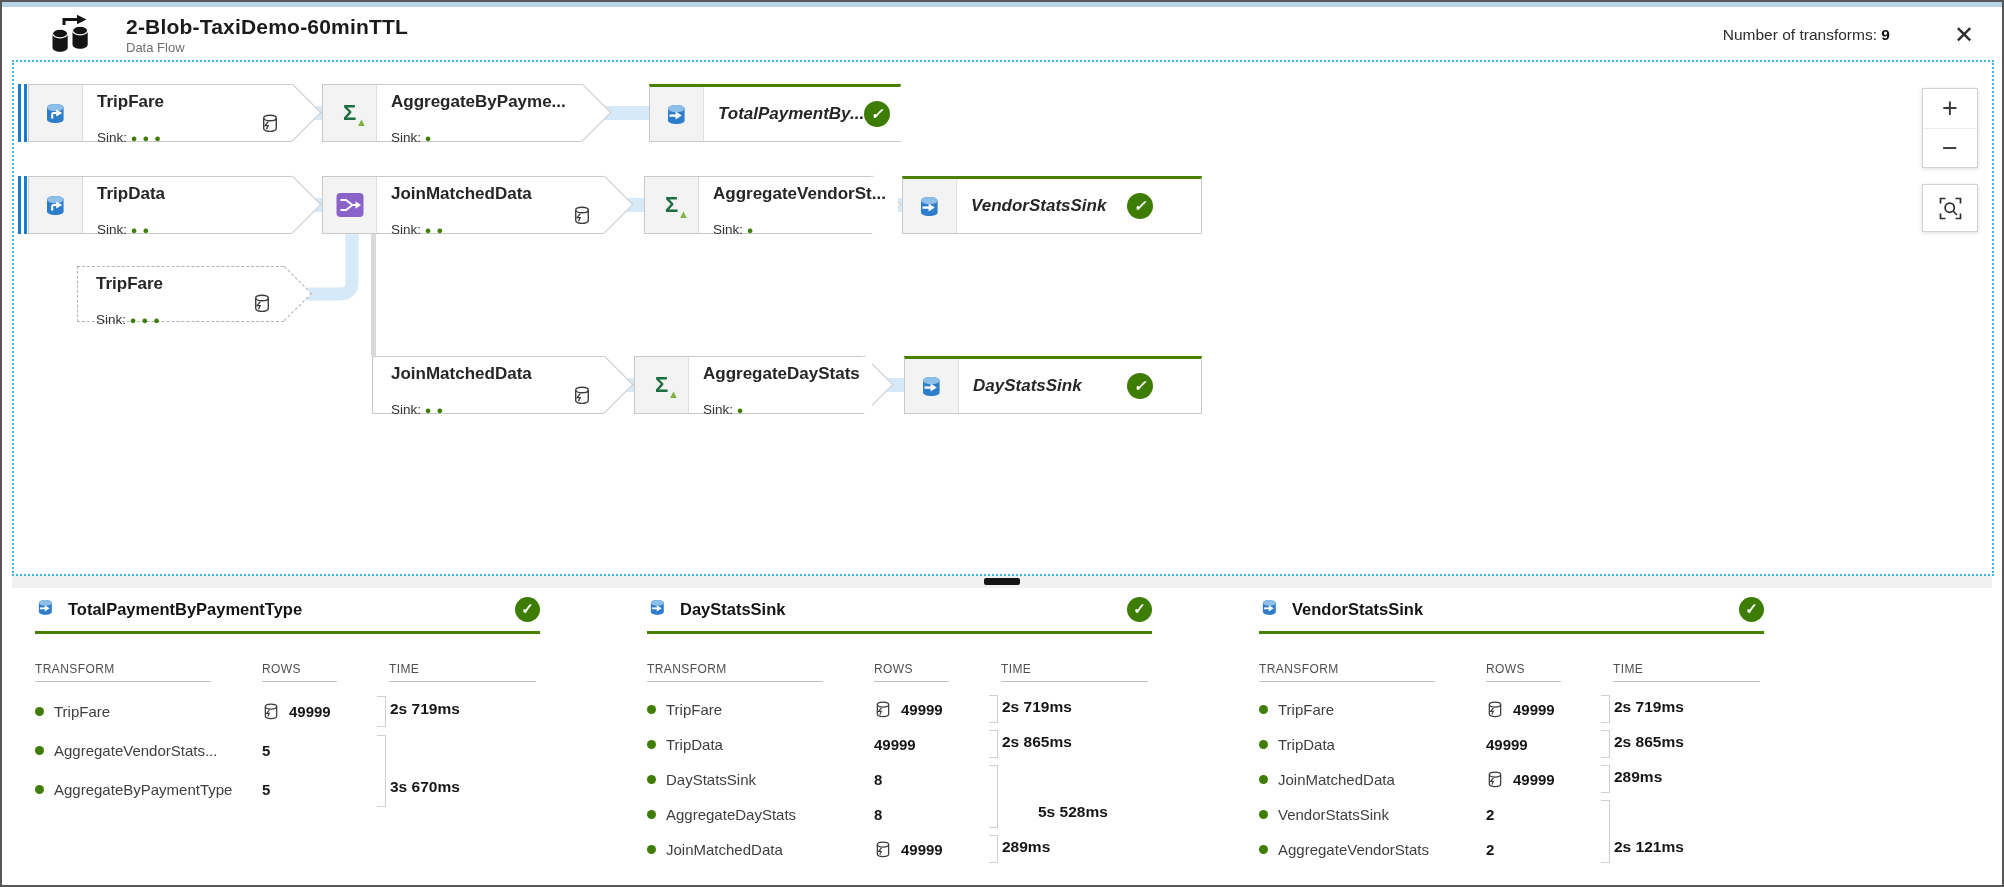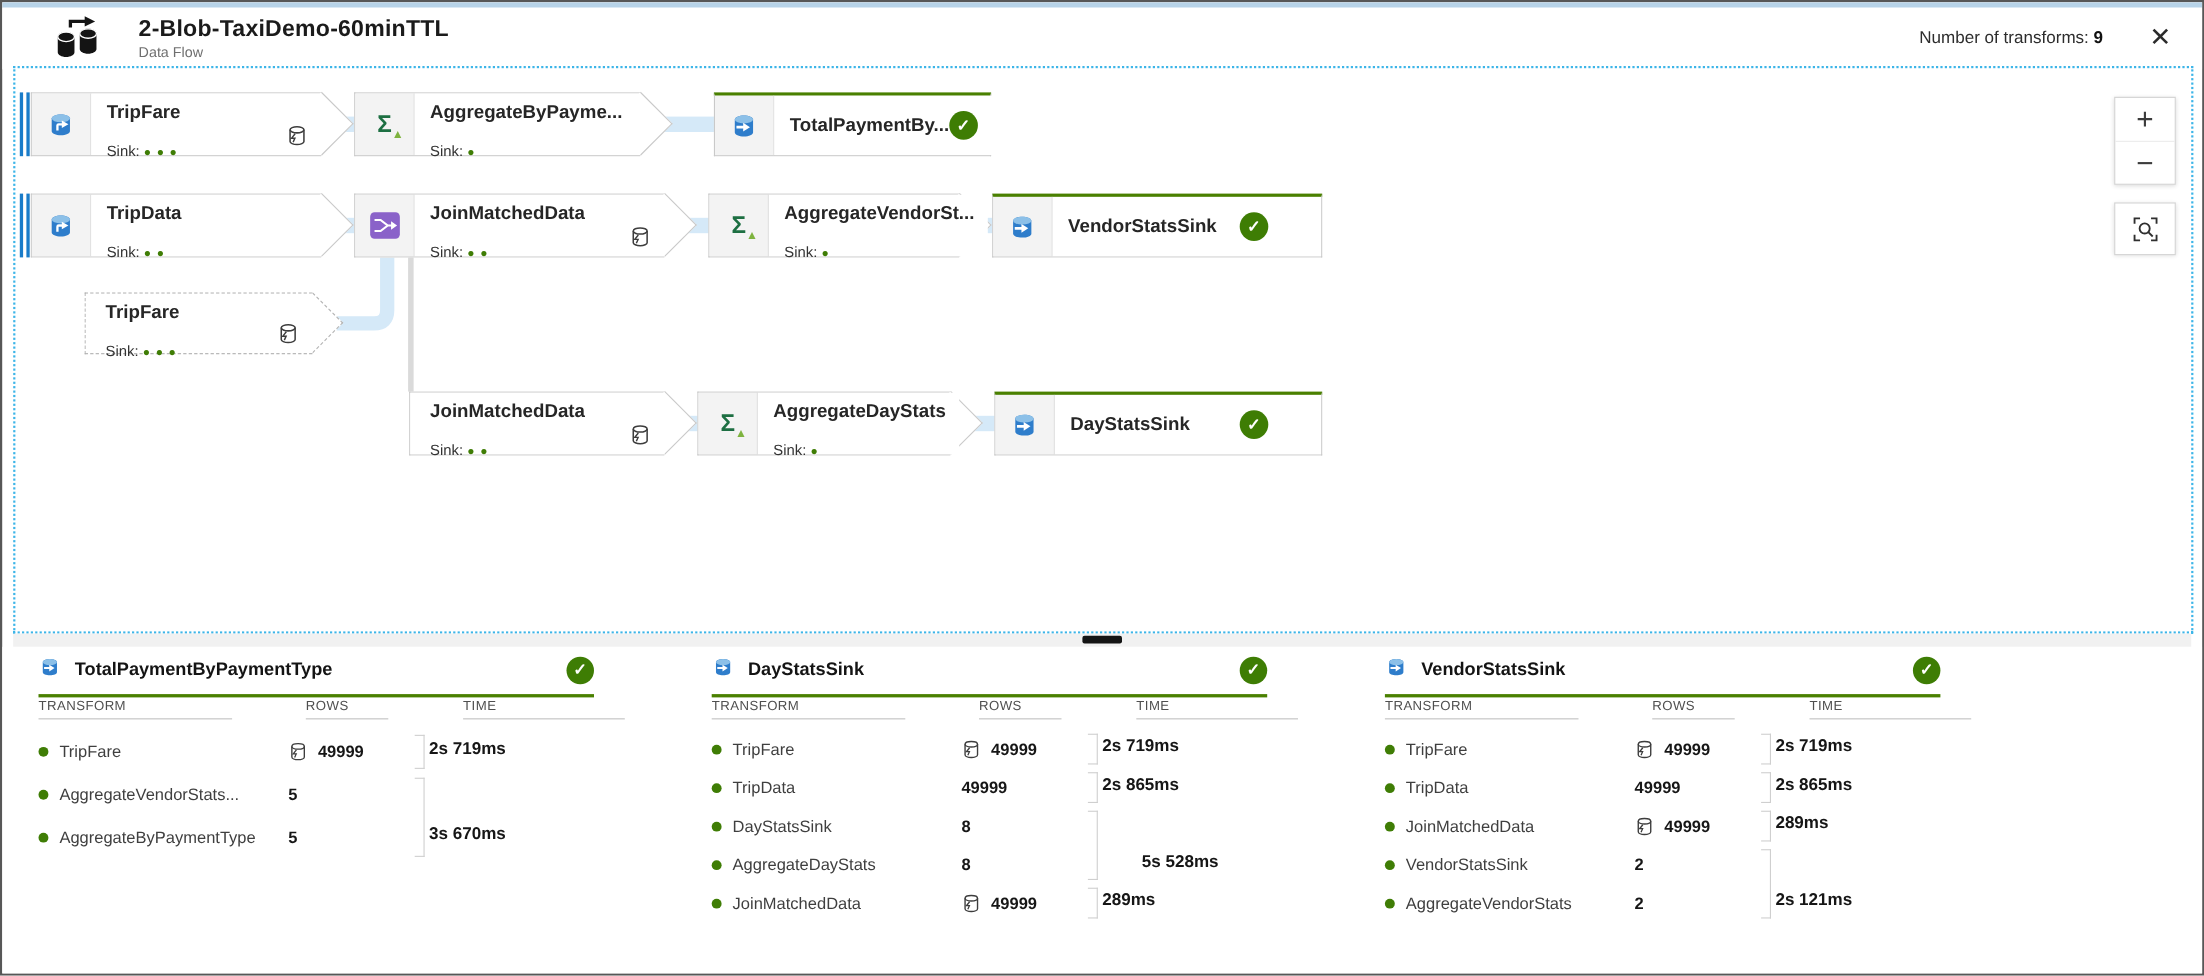--- a/index.html
+++ b/index.html
@@ -14,21 +14,21 @@
   *{box-sizing:border-box;margin:0;padding:0;font-family:"Liberation Sans",sans-serif;}
   html,body{background:#fff;}
   .app{position:relative;width:2004px;height:887px;background:#fff;border:2px solid #575757;overflow:hidden;}
   .topstrip{position:absolute;top:0;left:0;right:0;height:5px;background:#b7d3e8;}
 
   
   .hdr{position:absolute;top:5px;left:0;right:0;height:56px;display:flex;align-items:center;padding:0 28px 0 46px;background:#fff;}
   .hdr-titles{margin-left:32px;}
   .hdr-title{font-size:21px;font-weight:700;color:#1b1b1b;letter-spacing:.2px;}
   .hdr-sub{font-size:13px;color:#6f6f6f;margin-top:1px;}
-  .hdr-right{margin-left:auto;display:flex;align-items:center;gap:42px;}
+  .hdr-right{margin-left:auto;display:flex;align-items:center;gap:64px;}
   .hdr-count{font-size:15.5px;color:#2d2d2d;}
   .hdr-count b{font-weight:700;color:#111;}
   .close{font-size:24px;color:#2b2b2b;font-weight:400;cursor:pointer;line-height:1;}
 
   
   .canvas{position:absolute;left:10px;top:58px;width:1982px;height:516px;border:2px dotted #3cb5e8;background:#fff;}
   .conn{position:absolute;height:14px;background:var(--lblue);}
   .refline{position:absolute;background:#dadada;}
   .elbow{position:absolute;left:0;top:0;pointer-events:none;}
 
@@ -42,21 +42,21 @@
   .n-sink{font-size:13.5px;color:#333;margin-top:18px;white-space:nowrap;}
   .dots{color:var(--greendot);font-size:11px;letter-spacing:1px;}
   .cache{position:absolute;right:12px;bottom:7px;}
   .src-bars{position:absolute;left:-11px;top:-1px;bottom:-1px;width:9px;
             border-left:3px solid var(--blue);border-right:3px solid var(--blue);}
 
   .agg-icon{position:relative;}
   .sigma{font-size:22px;font-weight:700;color:#1d6f42;line-height:1;}
   .tri{position:absolute;right:9px;bottom:13px;font-size:11px;color:#7eb33f;line-height:1;}
 
-  .sinknode{border-right:1px solid var(--border);border-top:3px solid var(--greenline);}
+  .sinknode{border-right:1px solid var(--border);border-top:3px solid var(--greenline);font-style:italic;}
   .sinkbody{display:flex;align-items:center;padding:0 14px;}
   .check{width:26px;height:26px;border-radius:50%;background:#3e7d04;color:#fff;font-size:15px;font-weight:700;
          display:flex;align-items:center;justify-content:center;margin-left:auto;margin-right:34px;flex:0 0 26px;}
   .sink-bars{position:absolute;right:3px;top:2px;bottom:2px;width:9px;
              border-left:3px solid var(--blue);border-right:3px solid var(--blue);}
 
   .dashed{border:1px dashed #b3b3b3;border-right:none;height:56px;}
   .dashed .tip{width:39px;height:39px;top:7px;right:-20px;border-top:1px dashed #b3b3b3;border-right:1px dashed #b3b3b3;}
   .dashed .n-body{padding-left:18px;}
   .noicon .n-body{padding-left:18px;}
@@ -73,21 +73,21 @@
   .split{position:absolute;left:10px;right:10px;top:574px;height:12px;background:#f1f1f1;}
   .grip{position:absolute;left:50%;top:2px;transform:translateX(-50%);width:36px;height:7px;background:#151515;border-radius:2px;cursor:row-resize;}
 
   
   .bottom{position:absolute;top:586px;left:0;right:0;bottom:0;background:#fff;}
   .table{position:absolute;top:4px;width:505px;}
   .t-head{display:flex;align-items:center;height:34px;gap:12px;}
   .t-title{font-size:16.5px;font-weight:700;color:#141414;white-space:nowrap;}
   .t-head .check{margin-right:0;width:25px;height:25px;flex:0 0 25px;}
   .t-green{height:3px;background:var(--greenline);margin-top:5px;}
-  .t-cols{display:grid;grid-template-columns:227px 127px 1fr;margin-top:0;gap:16px;}
+  .t-cols{display:grid;grid-template-columns:227px 127px 1fr;margin-top:28px;}
   .t-col{font-size:12px;color:#4f4f4f;letter-spacing:.4px;}
   .t-col span{display:inline-block;border-bottom:1px solid #c0c0c0;padding-bottom:5px;}
   .u-transform span{width:176px;}
   .u-rows span{width:75px;}
   .u-time span{width:147px;}
   .t-rows{position:relative;margin-top:10px;}
   .t-row{display:grid;grid-template-columns:227px 127px 1fr;align-items:center;}
   .rh39 .t-row{height:39px;}
   .rh35 .t-row{height:35px;}
   .t-name{display:flex;align-items:center;font-size:15px;color:#3f3f3f;white-space:nowrap;}

